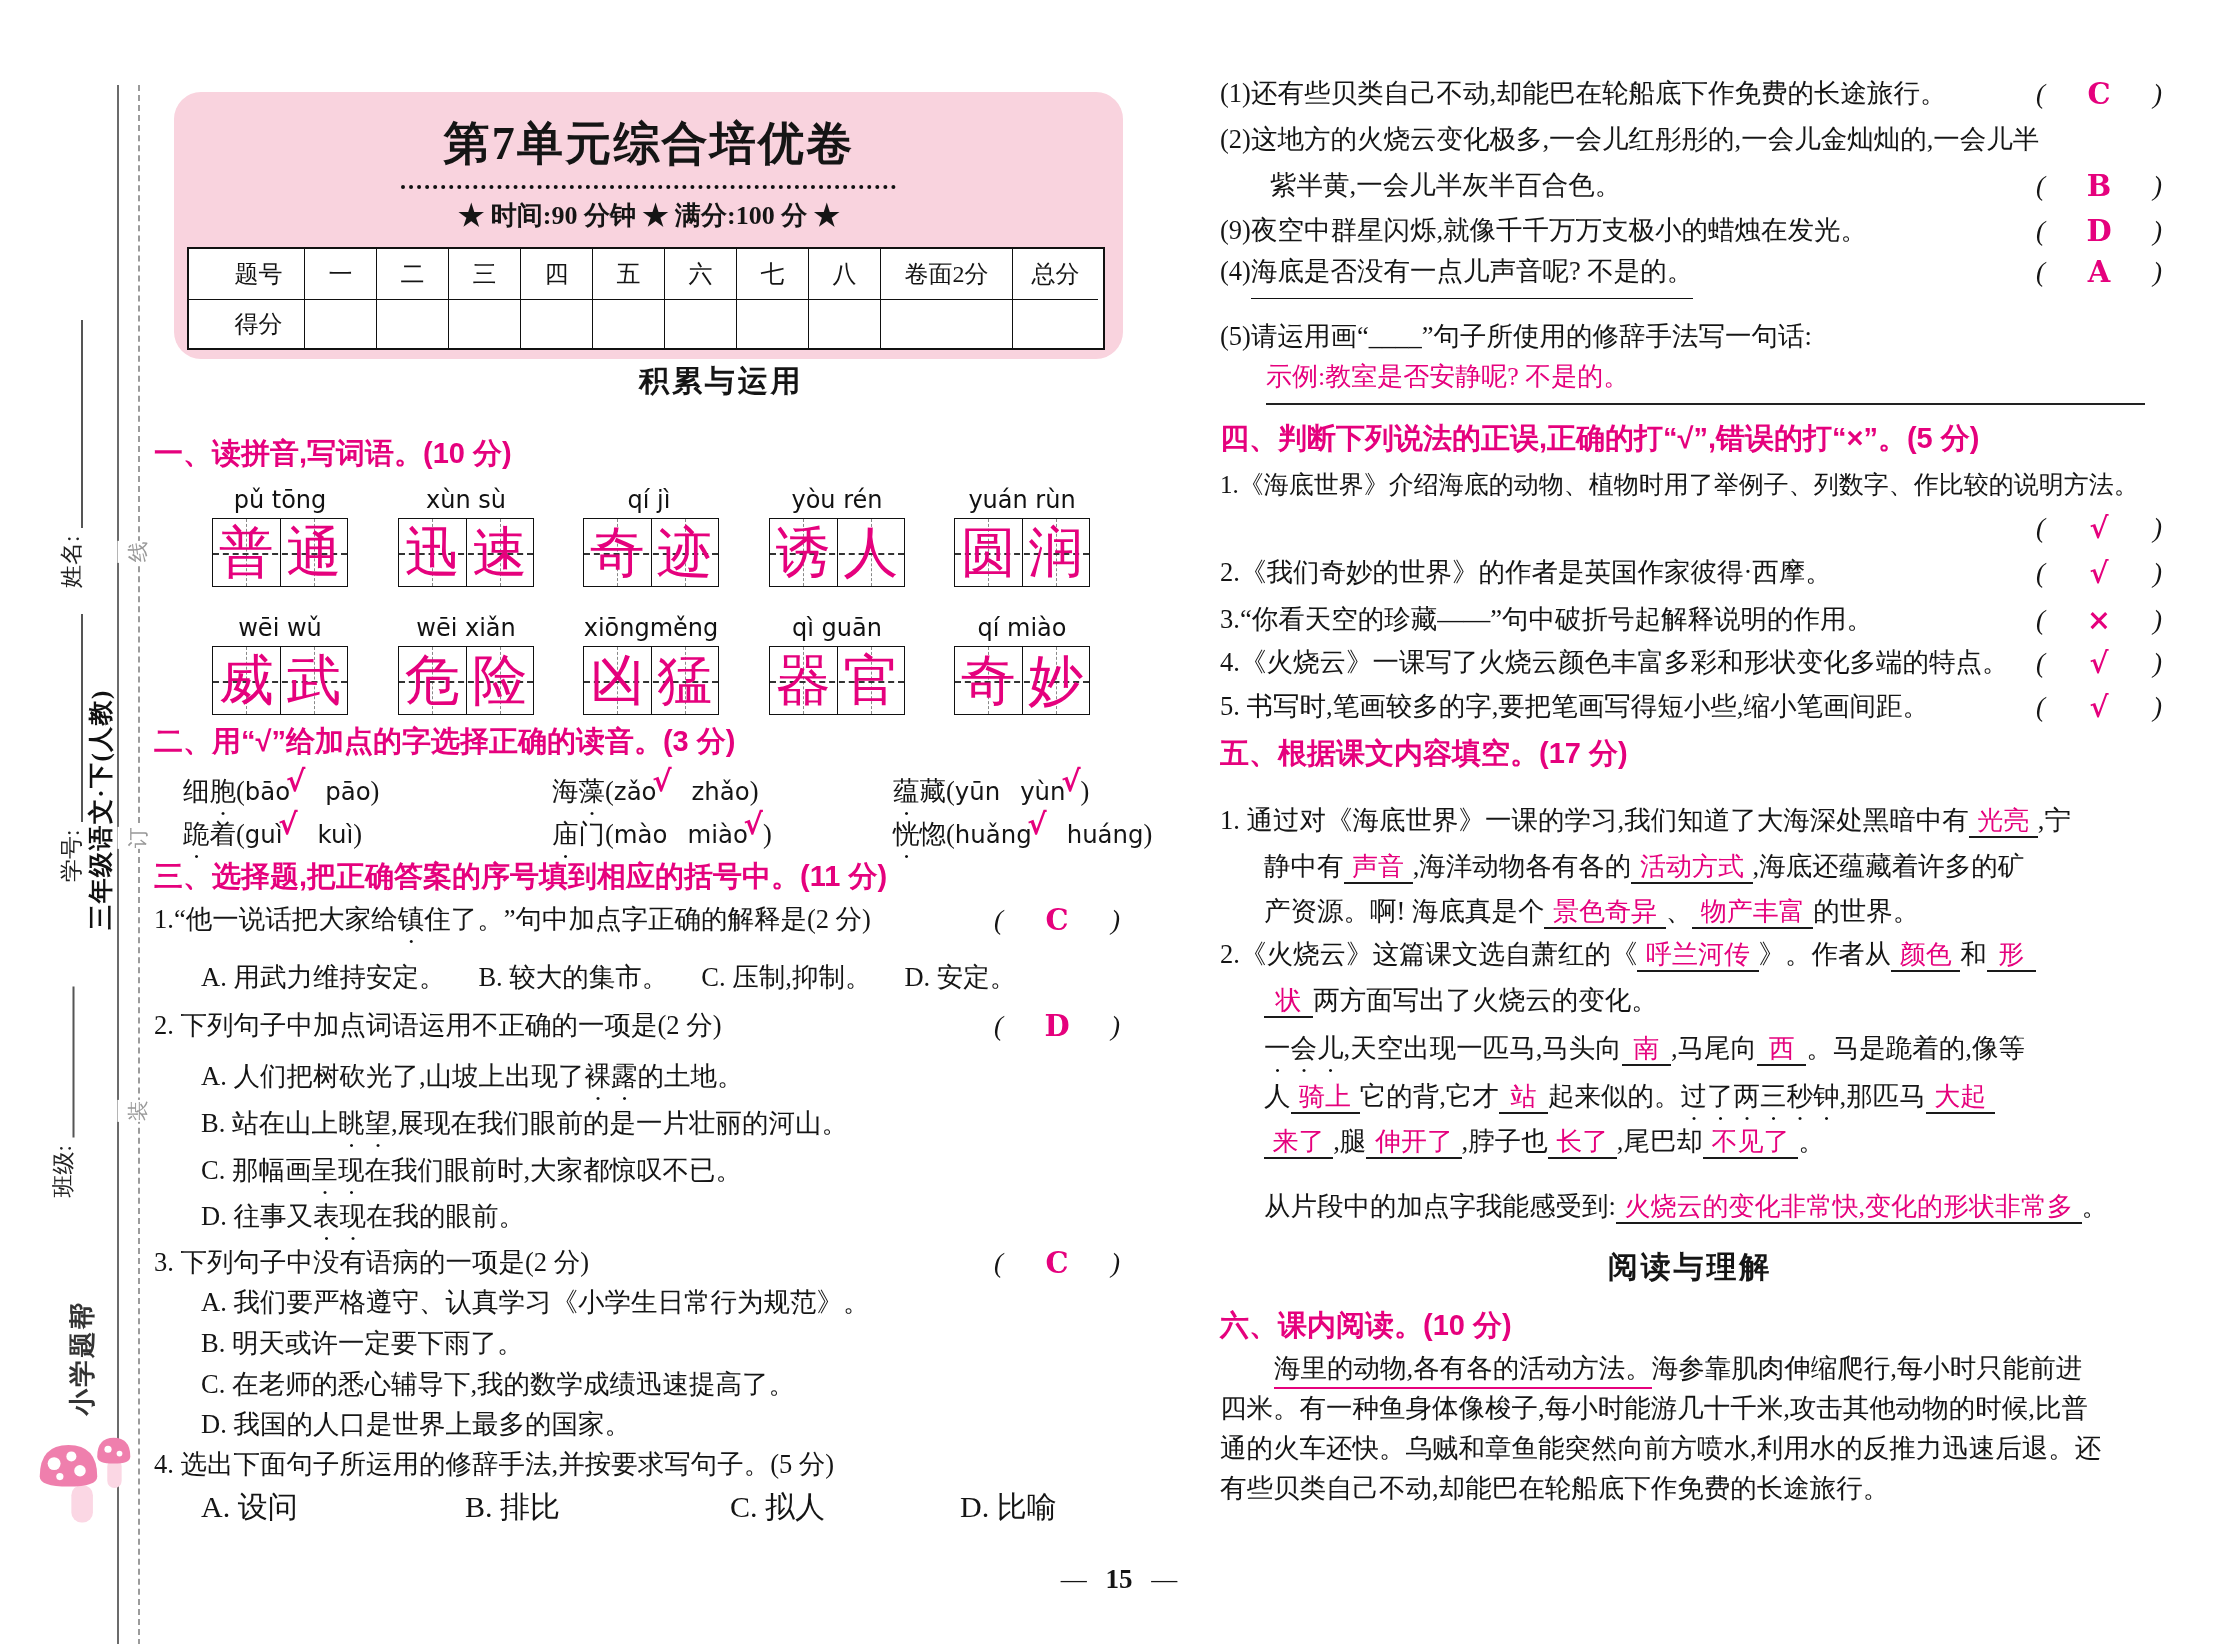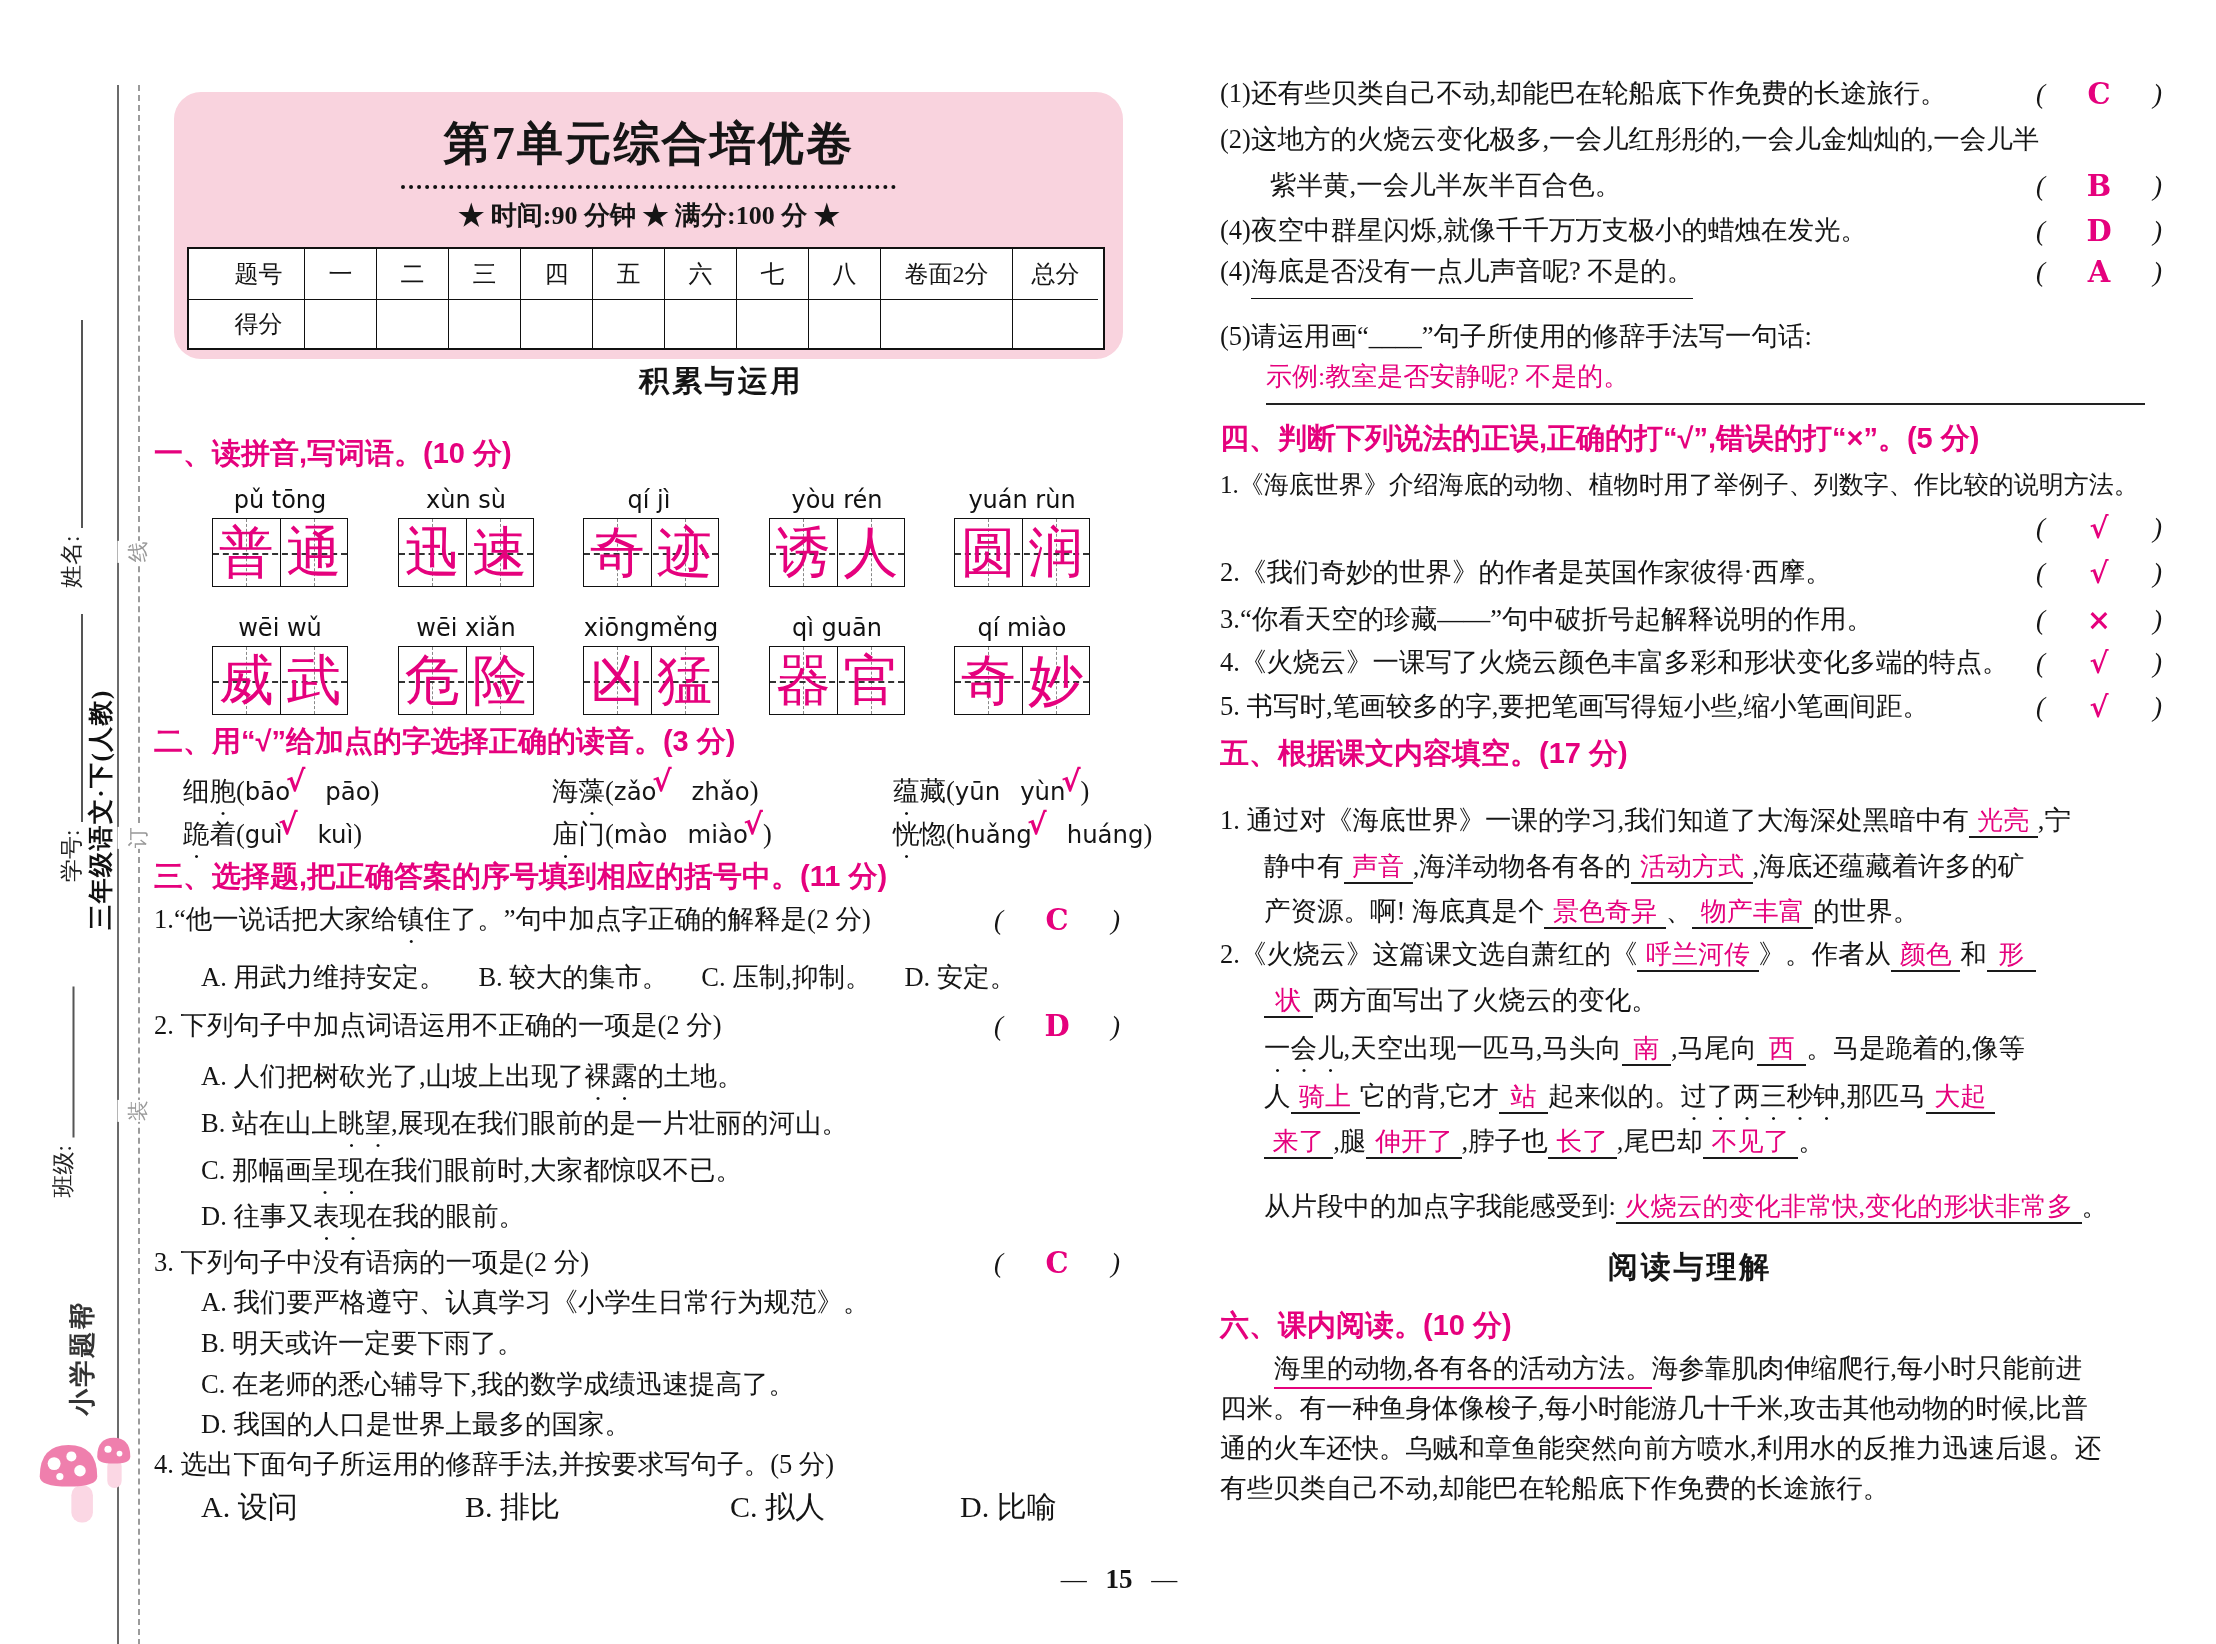--- a/index.html
+++ b/index.html
@@ -292,21 +292,21 @@
       <b>C</b>
       <i>)</i>
   </div>
   <div class="ln" style="left:1220px;top:123px;">(2)这地方的火烧云变化极多,一会儿红彤彤的,一会儿金灿灿的,一会儿半</div>
   <div class="ln" style="left:1270px;top:169px;">紫半黄,一会儿半灰半百合色。</div>
   <div class="ansp" style="left:2036px;top:169px;">
     <i>(</i>
       <b>B</b>
       <i>)</i>
   </div>
-  <div class="ln" style="left:1220px;top:214px;">(4)夜空中群星闪烁,就像千千万万支极小的蜡烛在发光。</div>
+  <div class="ln" style="left:1220px;top:214px;">(9)夜空中群星闪烁,就像千千万万支极小的蜡烛在发光。</div>
   <div class="ansp" style="left:2036px;top:214px;">
     <i>(</i>
       <b>D</b>
       <i>)</i>
   </div>
   <div class="ln" style="left:1220px;top:255px;"><span class="sg-t">(4)</span><span class="sg-k">海底是否没有一点儿声音呢? 不是的。</span></div>
   <div class="ansp" style="left:2036px;top:255px;">
     <i>(</i>
       <b>A</b>
       <i>)</i>

